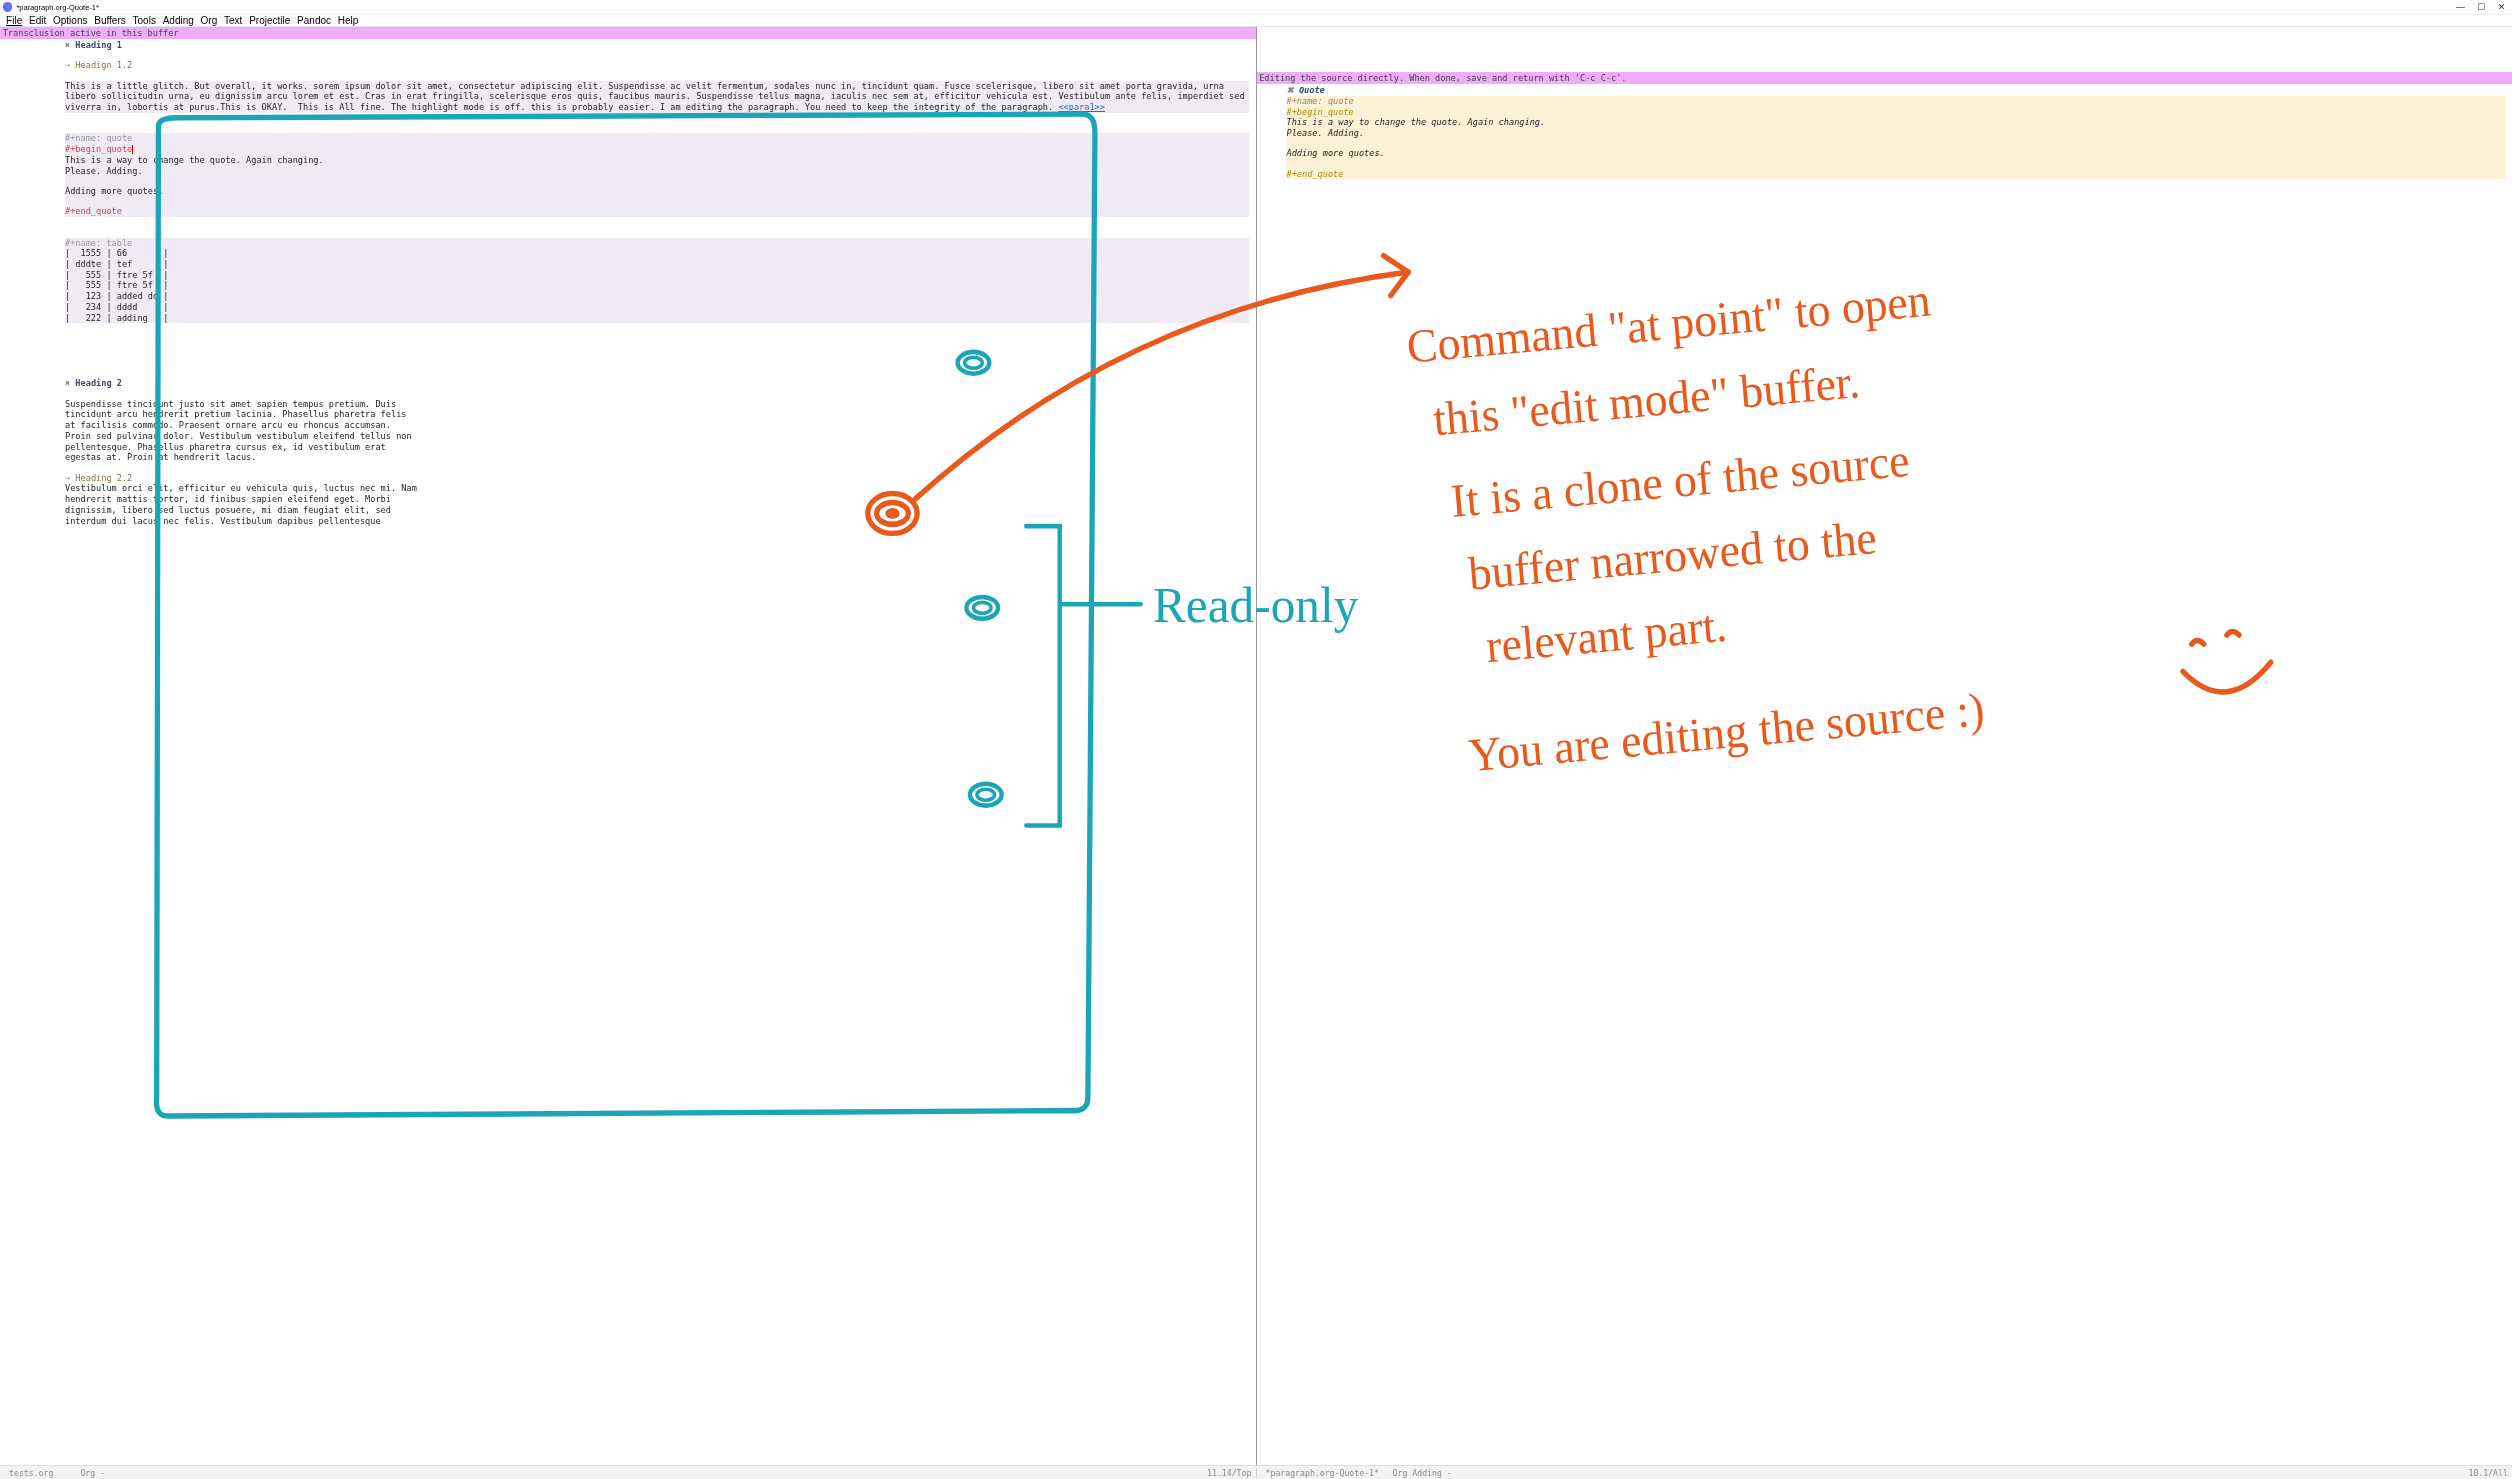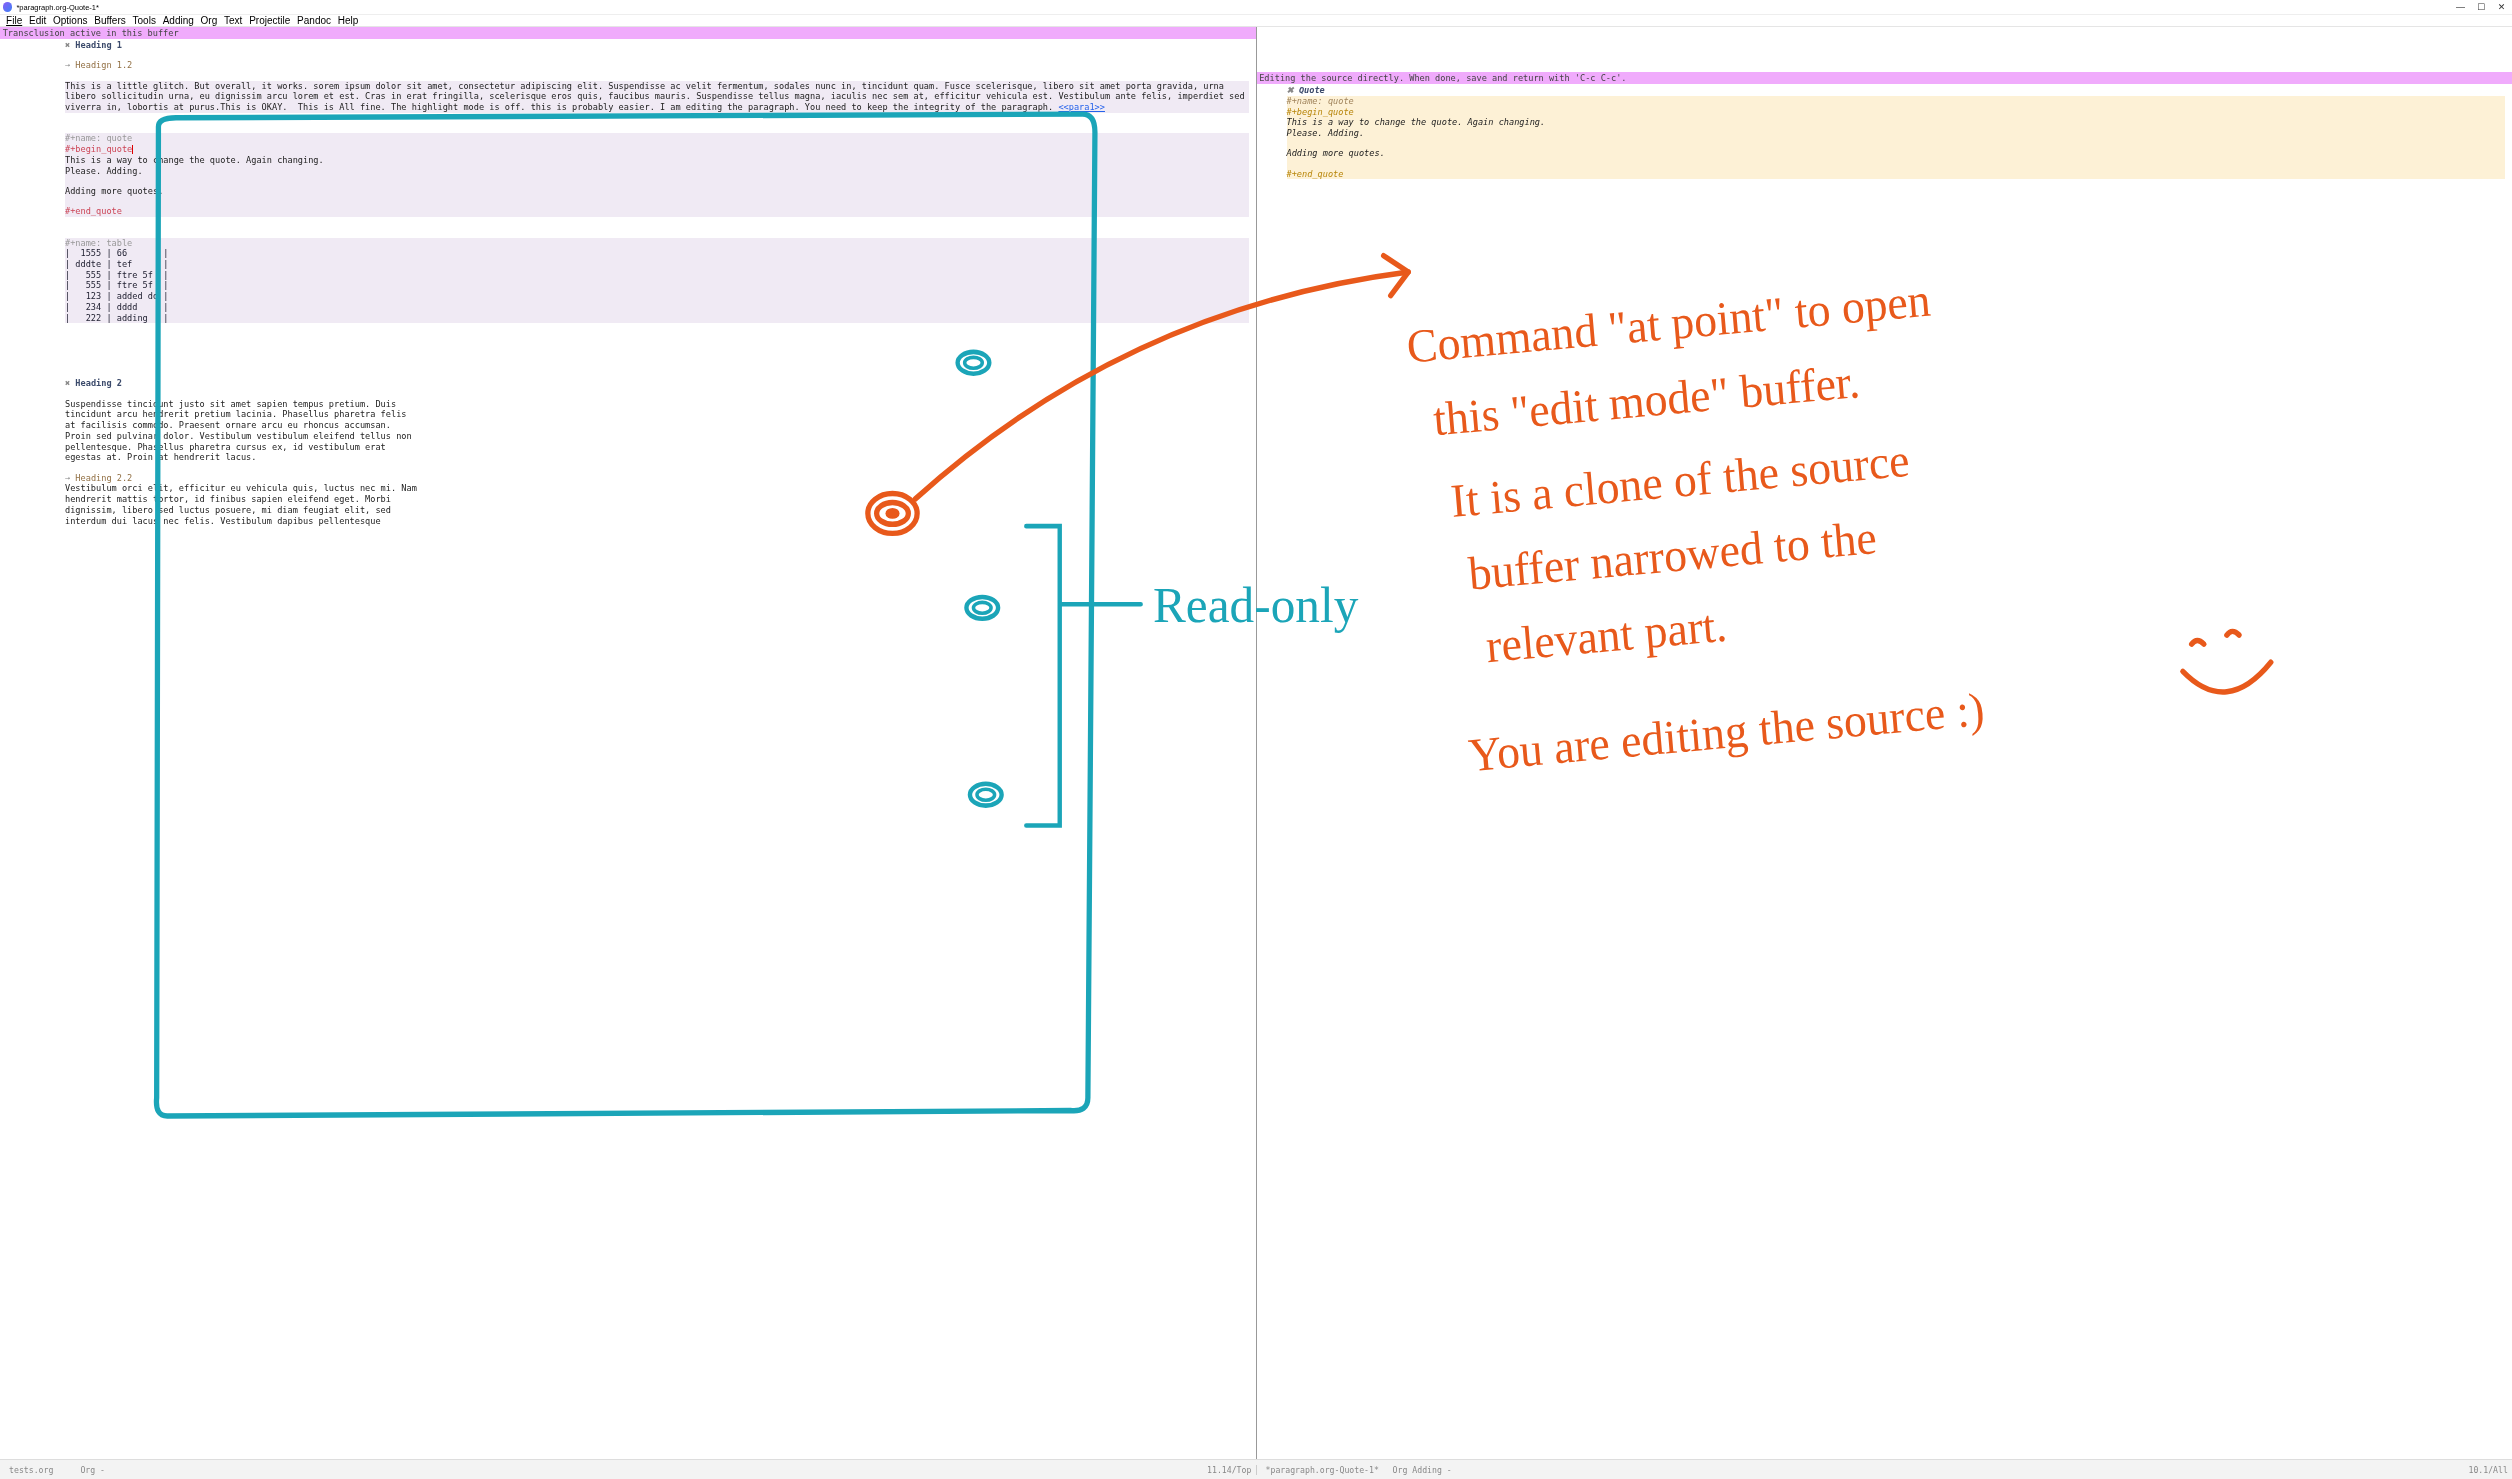--- a/index.html
+++ b/index.html
@@ -95,21 +95,21 @@
     .modeline-row {
       position: absolute;
       bottom: 0;
       left: 0;
       width: 100%;
       display: flex;
       background: #f3f3f3;
       color: #888;
       font-family: "Consolas", monospace;
       font-size: 8.2px;
-      height: 20px;
+      height: 14px;
       align-items: center;
       border-top: 0.7px solid #ddd;
     }
     .modeline-half {
       flex: 1;
       display: flex;
       padding: 0 4.1px;
       white-space: pre;
     }
     .modeline-half.right { border-left: 0.7px solid #ccc; }

